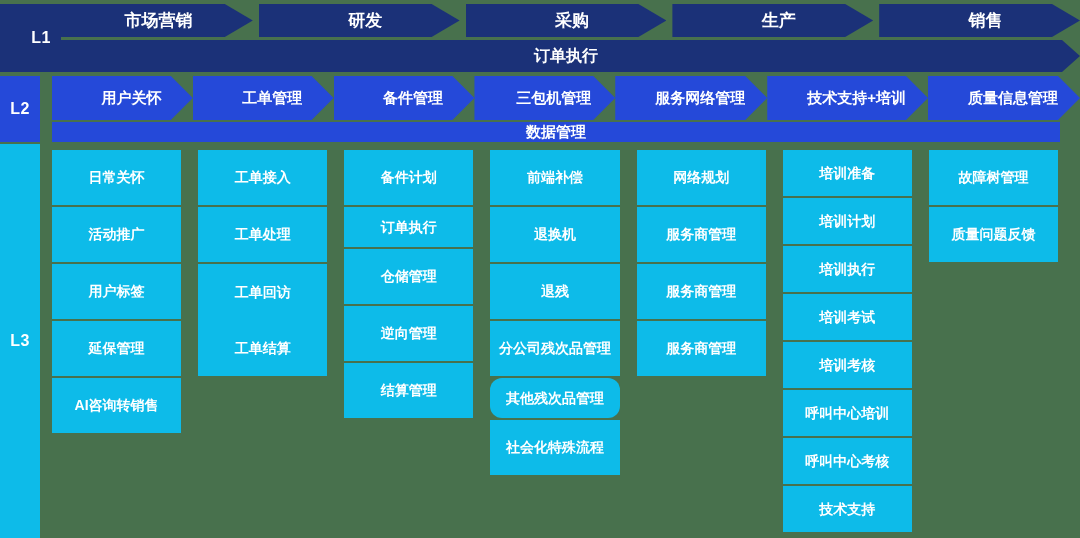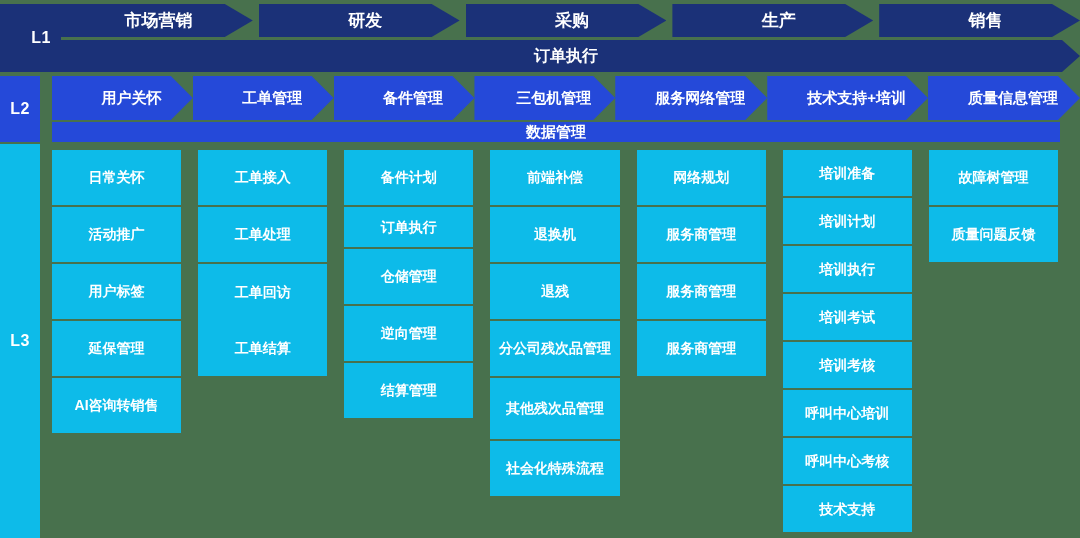--- a/index.html
+++ b/index.html
@@ -180,21 +180,21 @@
         </div>
         <div class="cell" style="height: 55px;">
           <span>退换机</span>
         </div>
         <div class="cell" style="height: 55px;">
           <span>退残</span>
         </div>
         <div class="cell" style="height: 55px;">
           <span>分公司残次品管理</span>
         </div>
-        <div class="cell" style="height: 61px;">
+        <div class="cell" style="height: 40px; border-radius: 12px;">
           <span>其他残次品管理</span>
         </div>
         <div class="cell" style="height: 55px;">
           <span>社会化特殊流程</span>
         </div>
       </div>
       <div class="col">
         <div class="cell" style="height: 55px;">
           <span>网络规划</span>
         </div>

